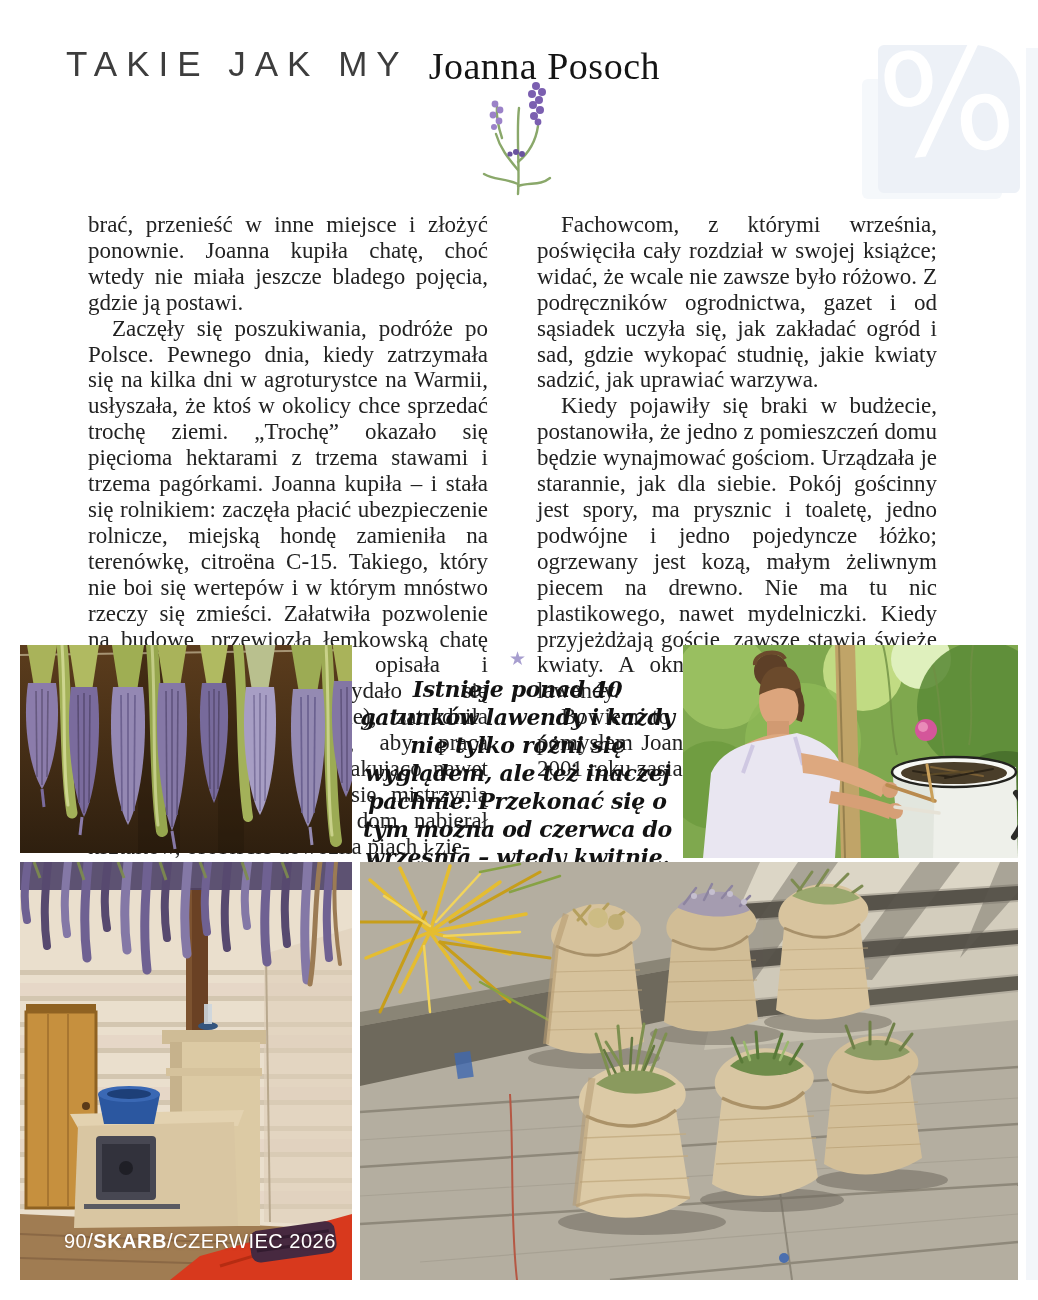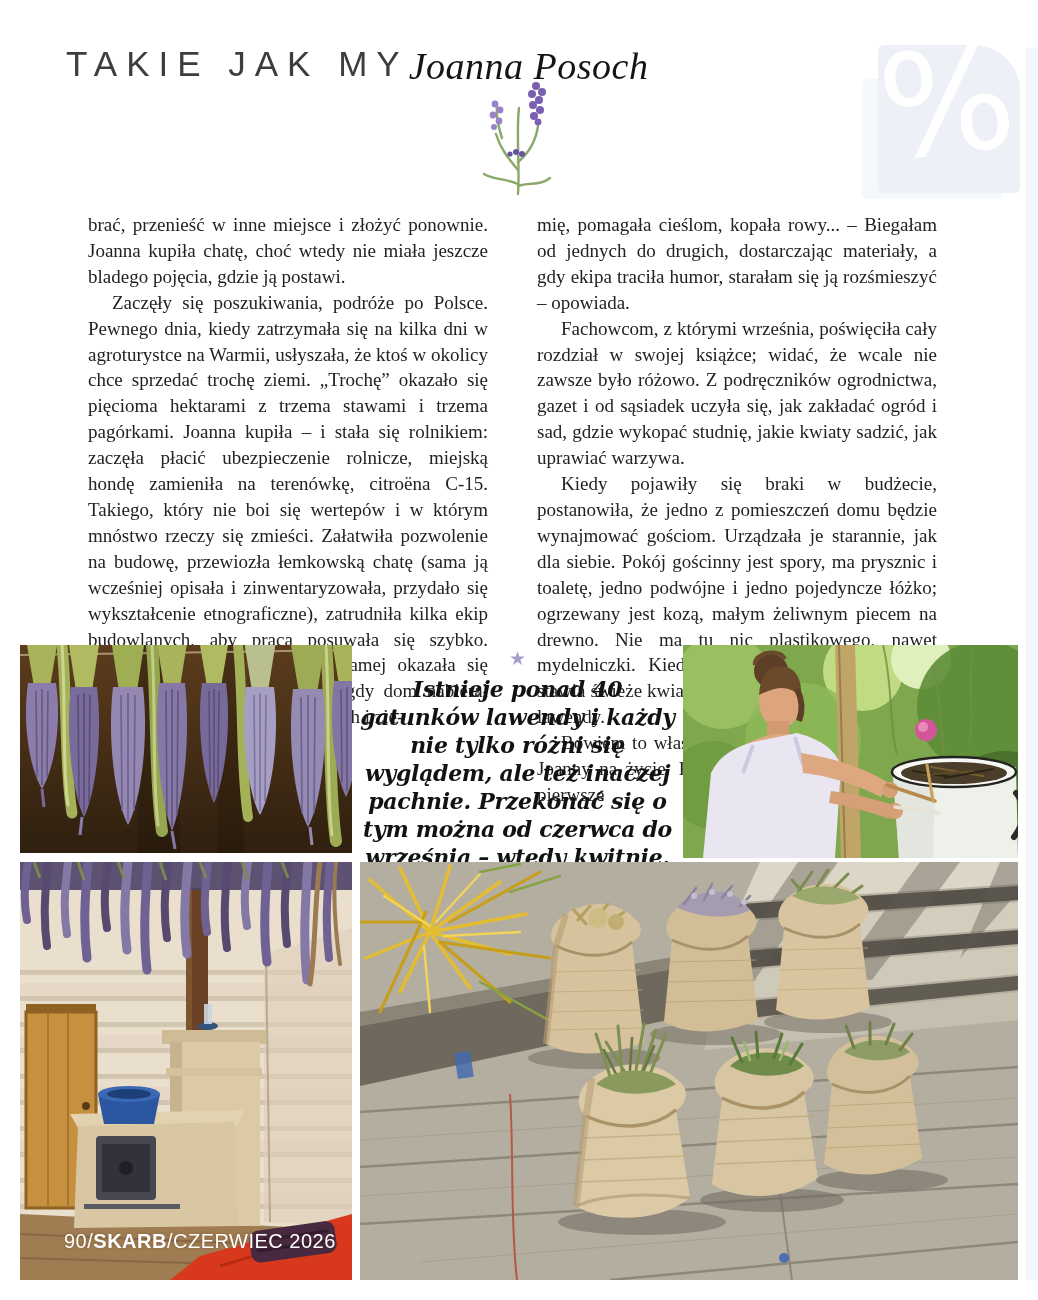--- a/index.html
+++ b/index.html
@@ -7,34 +7,34 @@
     position:relative;width:1038px;height:1300px;margin:0 auto;
     background:#ffffff;overflow:hidden;
     font-family:"Liberation Serif","DejaVu Serif",serif;color:#1f1f1f;
   }
   
   .masthead{position:absolute;left:66px;top:44px;display:flex;align-items:flex-start;white-space:nowrap;}
   .section-title{
     font-family:"Liberation Sans","DejaVu Sans",sans-serif;font-weight:300;
     font-size:35px;letter-spacing:9px;color:#3d3d3d;
   }
-  .author-name{font-family:"Liberation Serif",serif;font-style:italic;font-size:38px;color:#141414;letter-spacing:.5px;}
+  .author-name{font-family:"Liberation Serif",serif;font-size:38px;color:#141414;letter-spacing:.5px;margin-left:20px;}
   .sprig{position:absolute;left:472px;top:74px;}
   
   .watermark{position:absolute;left:878px;top:45px;width:142px;height:148px;}
   .watermark .ghost{position:absolute;left:-16px;top:34px;width:140px;height:120px;background:#f5f8fb;border-radius:6px;}
   .watermark .tile{position:absolute;inset:0;background:#edf1f7;border-radius:6px 46px 6px 6px;}
   .watermark .pct{
     position:absolute;left:-2px;top:-16px;width:100%;text-align:center;
     font-family:"DejaVu Sans",sans-serif;font-size:142px;line-height:148px;
     color:#ffffff;transform:rotate(-6deg);
   }
   .edge-shadow{position:absolute;left:1026px;top:48px;width:12px;height:1232px;background:#f3f6fa;}
   
-  .col{position:absolute;top:212px;width:400px;font-size:19px;line-height:25.9px;text-align:justify;color:#222;}
+  .col{position:absolute;top:212px;width:400px;font-size:23px;line-height:25.9px;text-align:justify;color:#222;}
   .col-left{left:88px;}
   .col-right{left:537px;}
   .col p{margin:0;}
   .col p.indent{text-indent:24px;}
   
   .pull-quote{position:absolute;left:352px;top:649px;width:331px;box-sizing:border-box;padding:0 8px;text-align:center;}
   .quote-star{display:block;font-size:19px;line-height:19px;color:#a79ecf;margin-bottom:7px;}
   .quote-text{
     font-family:"DejaVu Serif","Liberation Serif",serif;font-style:italic;font-weight:bold;
     font-size:22px;line-height:28px;color:#121212;letter-spacing:-.3px;margin:0;
@@ -104,21 +104,20 @@
     <div class="tile"></div>
     <span class="pct">%</span>
   </div>
   <div class="edge-shadow"></div>
 
   <div class="col col-left">
     <p>brać, przenieść w inne miejsce i złożyć ponownie. Joanna kupiła chatę, choć wtedy nie miała jeszcze bladego pojęcia, gdzie ją postawi.</p>
     <p class="indent">Zaczęły się poszukiwania, podróże po Polsce. Pewnego dnia, kiedy zatrzymała się na kilka dni w agroturystce na Warmii, usłyszała, że ktoś w okolicy chce sprzedać trochę ziemi. „Trochę” okazało się pięcioma hektarami z trzema stawami i trzema pagórkami. Joanna kupiła – i stała się rolnikiem: zaczęła płacić ubezpieczenie rolnicze, miejską hondę zamieniła na terenówkę, citroëna C-15. Takiego, który nie boi się wertepów i w którym mnóstwo rzeczy się zmieści. Załatwiła pozwolenie na budowę, przewiozła łemkowską chatę (sama ją wcześniej opisała i zinwentaryzowała, przydało się wykształcenie etnograficzne), zatrudniła kilka ekip budowlanych, aby praca posuwała się szybko. Zaskakująco nawet dla siebie samej okazała się mistrzynią logistyki. W czasie, gdy dom nabierał kształtów, osobiście dowoziła piach i zie-</p>
   </div>
   <div class="col col-right">
-    <p>mię, pomagała cieślom, kopała rowy... – Biegałam od jednych do drugich, dostarczając materiały, a gdy ekipa traciła humor, starałam się ją rozśmieszyć – opowiada.</p>
     <p class="indent">Fachowcom, z którymi września, poświęciła cały rozdział w swojej książce; widać, że wcale nie zawsze było różowo. Z podręczników ogrodnictwa, gazet i od sąsiadek uczyła się, jak zakładać ogród i sad, gdzie wykopać studnię, jakie kwiaty sadzić, jak uprawiać warzywa.</p>
     <p class="indent">Kiedy pojawiły się braki w budżecie, postanowiła, że jedno z pomieszczeń domu będzie wynajmować gościom. Urządzała je starannie, jak dla siebie. Pokój gościnny jest spory, ma prysznic i toaletę, jedno podwójne i jedno pojedyncze łóżko; ogrzewany jest kozą, małym żeliwnym piecem na drewno. Nie ma tu nic plastikowego, nawet mydelniczki. Kiedy przyjeżdżają goście, zawsze stawia świeże kwiaty. A okno wychodzi na plantację lawendy.</p>
     <p class="indent">Bowiem to właśnie lawenda stała się pomysłem Joanny na życie. Kiedy wiosną 2001 roku zasiała pierwsze</p>
   </div>
 
   <div class="pull-quote">
     <span class="quote-star">★</span>
     <p class="quote-text">Istnieje ponad 40 gatunków lawendy i każdy nie tylko różni się wyglądem, ale też inaczej pachnie. Przekonać się o tym można od czerwca do września – wtedy kwitnie.</p>
   </div>
 

